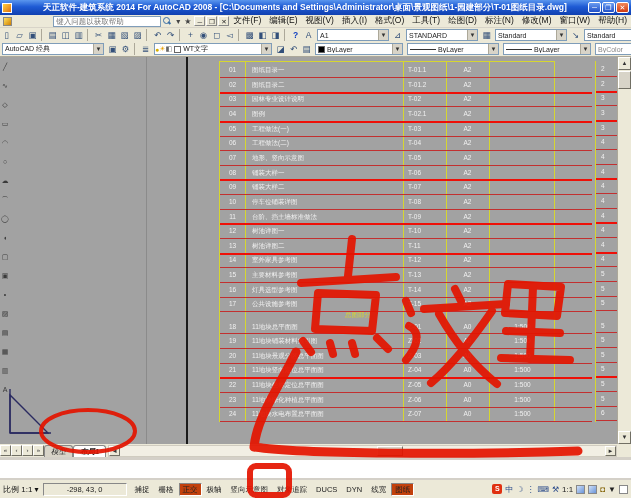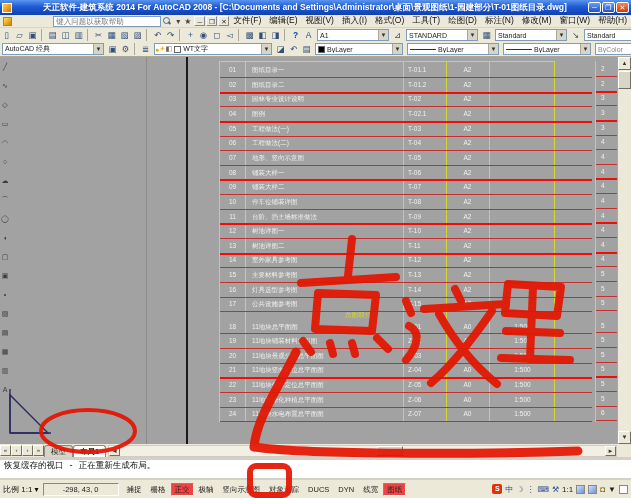--- a/index.html
+++ b/index.html
@@ -100,48 +100,48 @@
   #v-thumb { position:absolute; left:0; top:14px; width:13px; height:18px; background:#d8d4c8;
     border:1px solid #fff; border-right-color:#716f64; border-bottom-color:#716f64; }
 
   #bottom-row { position:absolute; left:0; top:444px; width:631px; height:13px;
     background:#ece9d8; display:flex; align-items:center; }
   .tabnav { width:11px; height:11px; flex:none; background:#ece9d8; border:1px solid #fff;
     border-right-color:#716f64; border-bottom-color:#716f64; font-size:6px; line-height:9px;
     text-align:center; color:#333; }
   .laytab { height:12px; flex:none; font-size:7.5px; line-height:12px; padding:0 6px;
     background:#d8d4c8; border:1px solid #888; border-bottom:none;
-    border-radius:3px 3px 0 0; color:#222; }
+    border-radius:3px 3px 0 0; color:#222;font-style:italic; }
   .laytab.active { background:#fff; font-weight:bold; }
   #hscroll { flex:1; height:12px; position:relative; background:#f2efe4; margin-left:2px;
     border:1px solid #d0ccc0; }
   #h-thumb { position:absolute; left:268px; top:0; width:26px; height:10px; background:#d8d4c8;
     border:1px solid #fff; border-right-color:#716f64; border-bottom-color:#716f64; }
   .h-arrow { position:absolute; top:0; width:11px; height:10px; background:#ece9d8;
     border:1px solid #fff; border-right-color:#716f64; border-bottom-color:#716f64;
     font-size:6px; line-height:9px; text-align:center; color:#333; }
   #corner { width:14px; height:13px; flex:none; background:#ece9d8; }
 
   
   #cmd { position:absolute; left:0; top:457px; width:631px; height:23px; background:#fff;
     border-top:3px solid #d4d0c8; border-bottom:2px solid #d4d0c8; padding:1px 4px;
     font-family:"Liberation Mono","DejaVu Sans Mono",monospace; }
   #cmd div { font-size:8.5px; color:#111; line-height:10px; white-space:nowrap; }
 
   
   #status { position:absolute; left:0; top:480px; width:631px; height:18px;
     background:#ece9d8; display:flex; align-items:center; padding:0 3px; }
   #scale-ctl { font-size:8px; color:#111; white-space:nowrap; margin-right:4px; }
-  #coords { width:76px; height:13px; font-size:7.5px; color:#222; line-height:12px;
+  #coords { width:84px; height:13px; font-size:7.5px; color:#222; line-height:12px;
     text-align:center; background:#ece9d8; border:1px solid #888;
     border-bottom-color:#fff; border-right-color:#fff; margin-right:4px; white-space:nowrap; }
   .toggle { height:13px; font-size:7.5px; line-height:12px; padding:0 3px; margin-right:1px;
     color:#222; background:#ece9d8; border:1px solid #ece9d8; white-space:nowrap; }
   .toggle.pressed { border:1px solid #888; border-bottom-color:#fff; border-right-color:#fff;
-    background:#ef4444; }
+    background:#c2410c; }
   #tray { margin-left:auto; display:flex; align-items:center; }
   .tray-ico { font-size:8px; color:#2a4a8a; margin-left:3px; }
   #sogou { width:10px; height:10px; background:#e03010; color:#fff; font-size:7px;
     font-weight:bold; line-height:10px; text-align:center; border-radius:2px; margin-left:3px; }
   .tray-sq { width:9px; height:9px; margin-left:3px; border:1px solid #888;
     background:linear-gradient(135deg,#cfe0f8,#6a94d8); }
 
   
   #overlay { position:absolute; left:0; top:0; width:631px; height:498px;
     pointer-events:none; z-index:50; }
@@ -575,21 +575,20 @@
       </div>
     <div id="hscroll">
       <div class="h-arrow" style="left:0">◄</div>
       <div id="h-thumb"></div>
       <div class="h-arrow" style="right:0">►</div>
     </div>
     <div id="corner"></div>
   </div>
 
   <div id="cmd">
-    <div>恢复缓存的视口 - 正在重新生成布局。</div>
   </div>
 
   <div id="status">
     <span id="scale-ctl">
       <span>比例 1:1</span>
       <span>▾</span>
     </span>
     <div id="coords">-298, 43, 0</div>
     <div id="toggles-host" style="display:flex">
         <div class="toggle">捕捉</div>

